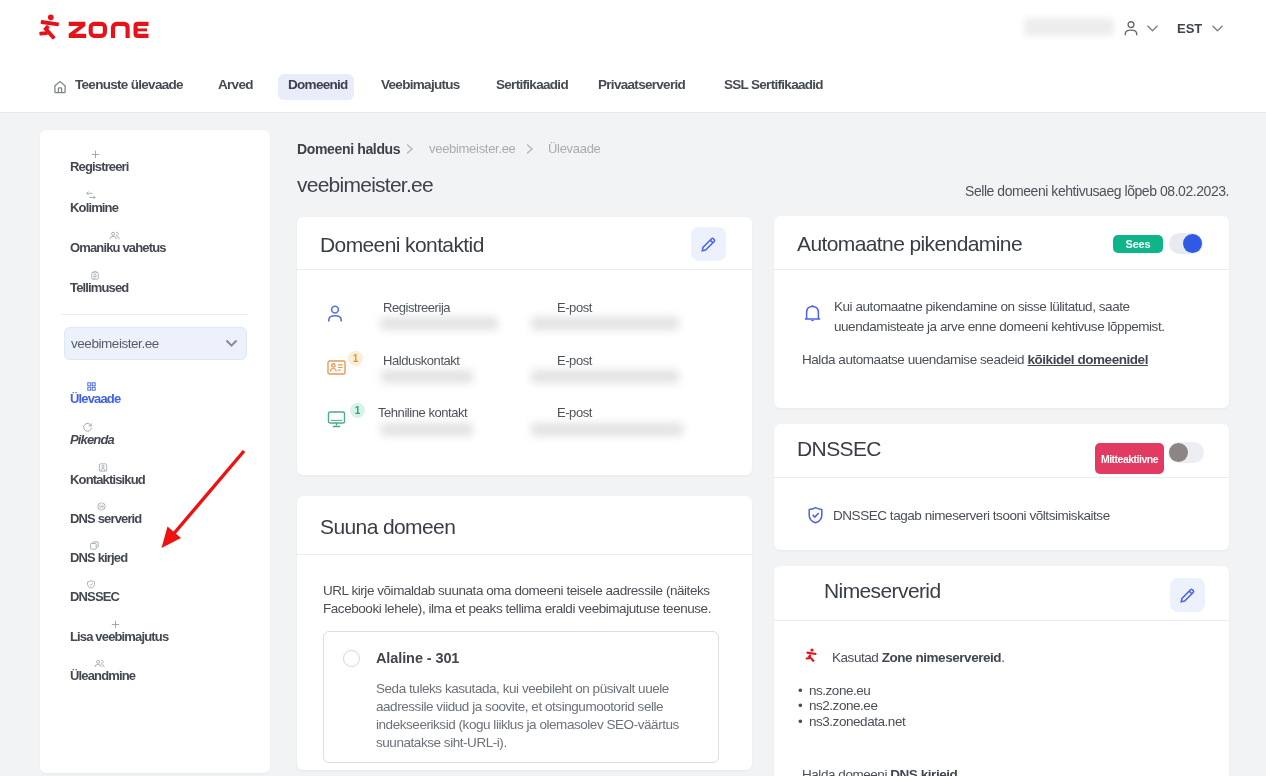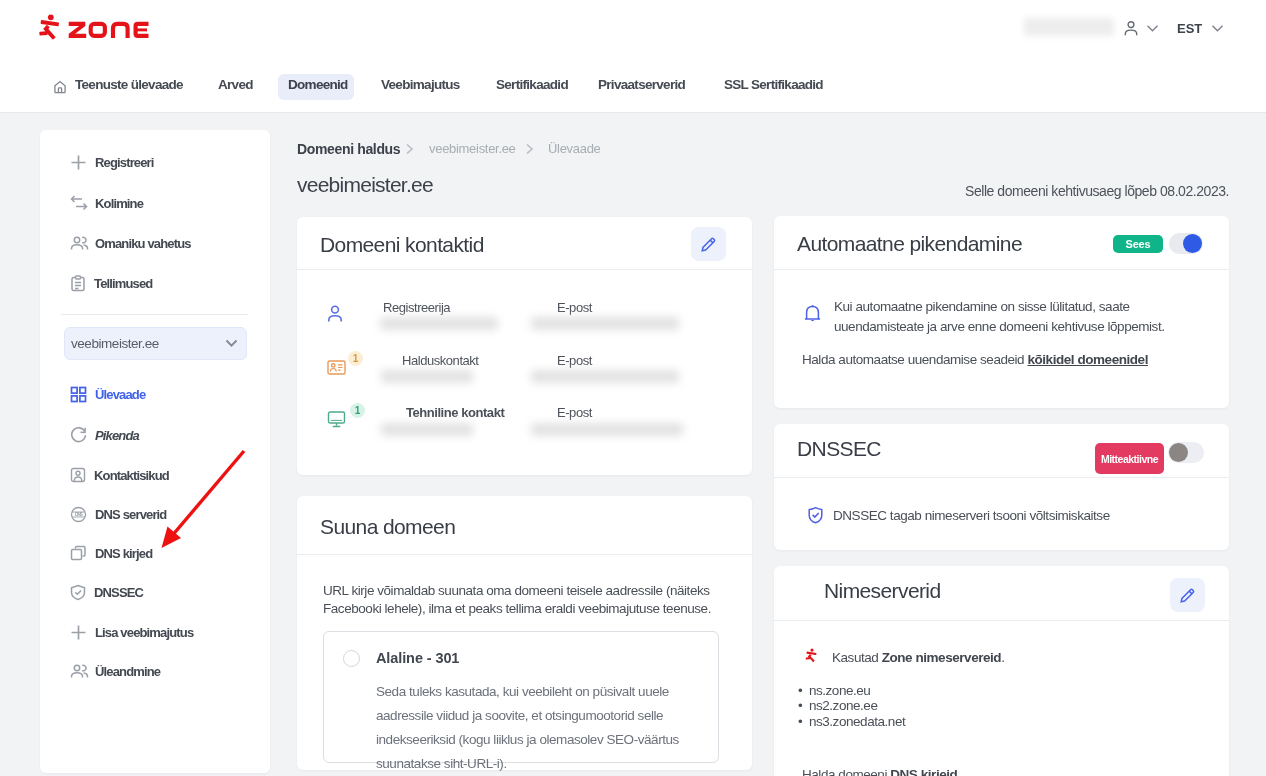--- a/index.html
+++ b/index.html
@@ -5,21 +5,21 @@
 html,body{margin:0;padding:0;}
 body{width:1266px;height:776px;position:relative;overflow:hidden;
  font-family:"Liberation Sans",sans-serif;background:#f2f3f5;
  -webkit-font-smoothing:antialiased;}
 .abs{position:absolute;}
 .card{position:absolute;background:#fff;border-radius:6px;box-shadow:0 1px 3px rgba(30,35,50,.05);}
 .hdr20{font-size:21px;letter-spacing:-0.6px;color:#383d46;}
 .t14{font-size:13.5px;letter-spacing:-0.45px;}
 .editbtn{position:absolute;width:35px;height:34px;background:#edf1fc;border-radius:8px;display:flex;align-items:center;justify-content:center;}
 .navitem{position:absolute;top:60px;height:49px;display:flex;align-items:center;font-size:13.5px;letter-spacing:-0.7px;font-weight:700;color:#454a53;}
-.mitem{position:absolute;left:70px;display:flex;align-items:center;height:24px;font-size:13px;letter-spacing:-0.85px;font-weight:700;color:#434851;}
+.mitem{position:absolute;left:70px;display:flex;align-items:center;height:24px;font-size:13px;letter-spacing:-0.85px;font-weight:700;color:#434851;flex-direction:column;}
 .mitem svg{margin-right:8px;}
 .mitem .lbl{white-space:nowrap;}
 .toggle{position:absolute;border-radius:11px;}
 .blob{position:absolute;background:#e2e2e3;border-radius:3px;filter:blur(4px);}
 .lab13{font-size:13px;letter-spacing:-0.45px;color:#4b5058;}
 </style>
 </head>
 <body>
 
 <div class="abs" style="left:0;top:0;width:1266px;height:60px;background:#fff;border-bottom:1px solid #eceef0;"></div>
@@ -205,44 +205,44 @@
 <div class="abs lab13" style="left:557px;top:300px;">E-post</div>
 <div class="blob" style="left:531px;top:317px;width:148px;height:13px;"></div>
 
 <svg class="abs" style="left:327px;top:360px;" width="19" height="15" viewBox="0 0 19 15" fill="none" stroke="#e8995a" stroke-width="1.4">
     <rect x="1" y="1" width="17" height="13" rx="1.6"></rect>
     <circle cx="6.3" cy="5.4" r="1.7"></circle>
     <path d="M3.4 11.5 q0-3 2.9-3 t2.9 3" stroke-width="1.2"></path>
     <path d="M11 4.8 H15.6 M11 7.5 H15.6 M11 10.2 H13.6" stroke-width="1.2"></path>
   </svg>
 <div class="abs" style="left:348px;top:351px;width:15px;height:15px;border-radius:50%;background:#fcedd5;color:#dd9a34;font-size:10px;font-weight:700;display:flex;align-items:center;justify-content:center;">1</div>
-<div class="abs lab13" style="left:402px;top:353px;">Halduskontakt</div>
+<div class="abs lab13" style="left:383px;top:353px;">Halduskontakt</div>
 <div class="blob" style="left:381px;top:370px;width:92px;height:13px;"></div>
 <div class="abs lab13" style="left:557px;top:353px;">E-post</div>
 <div class="blob" style="left:531px;top:370px;width:148px;height:13px;"></div>
 
 <svg class="abs" style="left:327px;top:411px;" width="19" height="17" viewBox="0 0 19 17" fill="none" stroke="#4cab8c" stroke-width="1.4">
     <rect x="1.5" y="1" width="16" height="11" rx="1.6"></rect>
     <path d="M9.5 12 v2.6 M5.8 15.6 H13.2" stroke-width="1.5"></path>
     <path d="M3.8 9.4 h11.4" stroke-width="1"></path>
   </svg>
 <div class="abs" style="left:350px;top:403px;width:15px;height:15px;border-radius:50%;background:#d9f2e7;color:#2ba574;font-size:10px;font-weight:700;display:flex;align-items:center;justify-content:center;">1</div>
-<div class="abs lab13" style="left:406px;top:405px;font-weight:bold;">Tehniline kontakt</div>
+<div class="abs lab13" style="left:378px;top:405px;">Tehniline kontakt</div>
 <div class="blob" style="left:381px;top:423px;width:92px;height:13px;"></div>
 <div class="abs lab13" style="left:557px;top:405px;">E-post</div>
 <div class="blob" style="left:531px;top:423px;width:152px;height:13px;"></div>
 
 <div class="card" style="left:297px;top:496px;width:455px;height:274px;"></div>
 <div class="abs hdr20" style="left:320px;top:515px;">Suuna domeen</div>
 <div class="abs" style="left:297px;top:554px;width:455px;height:1px;background:#ebecef;"></div>
 <div class="abs t14" style="left:323px;top:582px;line-height:18px;color:#4a4f57;white-space:nowrap;">URL kirje võimaldab suunata oma domeeni teisele aadressile (näiteks<br>Facebooki lehele), ilma et peaks tellima eraldi veebimajutuse teenuse.</div>
 <div class="abs" style="left:323px;top:631px;width:396px;height:132px;border:1px solid #dcdee3;border-radius:6px;box-sizing:border-box;"></div>
 <div class="abs" style="left:343px;top:650px;width:17px;height:17px;border:1px solid #d4d6db;border-radius:50%;box-sizing:border-box;"></div>
 <div class="abs" style="left:376px;top:650px;font-size:14.5px;letter-spacing:-0.1px;font-weight:700;color:#41464f;">Alaline - 301</div>
-<div class="abs t14" style="left:376px;top:680px;line-height:24px;color:#6c717a;white-space:nowrap;">Seda tuleks kasutada, kui veebileht on püsivalt uuele<br>aadressile viidud ja soovite, et otsingumootorid selle<br>indekseeriksid (kogu liiklus ja olemasolev SEO-väärtus<br>suunatakse siht-URL-i).</div>
+<div class="abs t14" style="left:376px;top:680px;line-height:18px;color:#6c717a;white-space:nowrap;">Seda tuleks kasutada, kui veebileht on püsivalt uuele<br>aadressile viidud ja soovite, et otsingumootorid selle<br>indekseeriksid (kogu liiklus ja olemasolev SEO-väärtus<br>suunatakse siht-URL-i).</div>
 
 <div class="card" style="left:774px;top:216px;width:455px;height:192px;"></div>
 <div class="abs hdr20" style="left:797px;top:232px;">Automaatne pikendamine</div>
 <div class="abs" style="left:1113px;top:235px;width:50px;height:18px;background:#0fb588;border-radius:5px;color:#fff;font-size:11px;letter-spacing:-0.2px;font-weight:700;display:flex;align-items:center;justify-content:center;">Sees</div>
 <div class="toggle" style="left:1169px;top:233px;width:34px;height:21px;background:#e8eaef;">
   <div class="abs" style="right:1px;top:1px;width:19px;height:19px;border-radius:50%;background:#2e5ae6;"></div>
 </div>
 <div class="abs" style="left:774px;top:269px;width:455px;height:1px;background:#ebecef;"></div>
 <svg class="abs" style="left:804px;top:304px;" width="17" height="18" viewBox="0 0 17 18" fill="none" stroke="#4c5fe8" stroke-width="1.5">
   <path d="M8.5 1.3 V2.6" stroke-width="2.2"></path>

